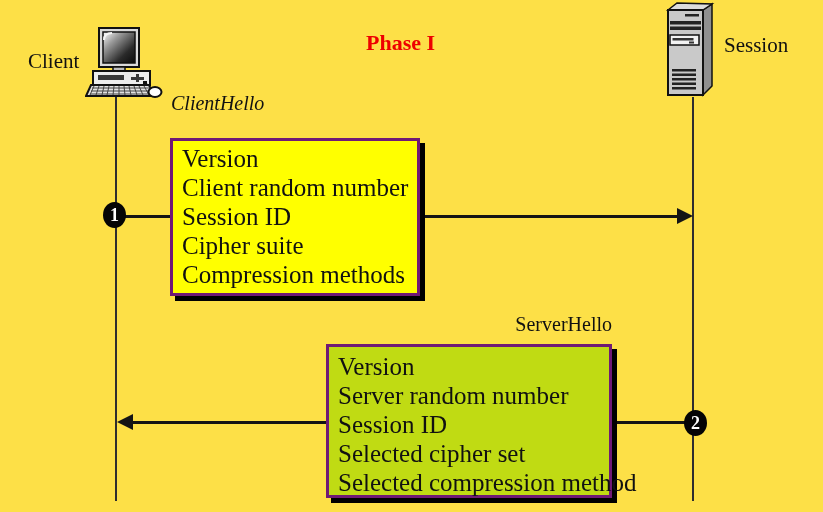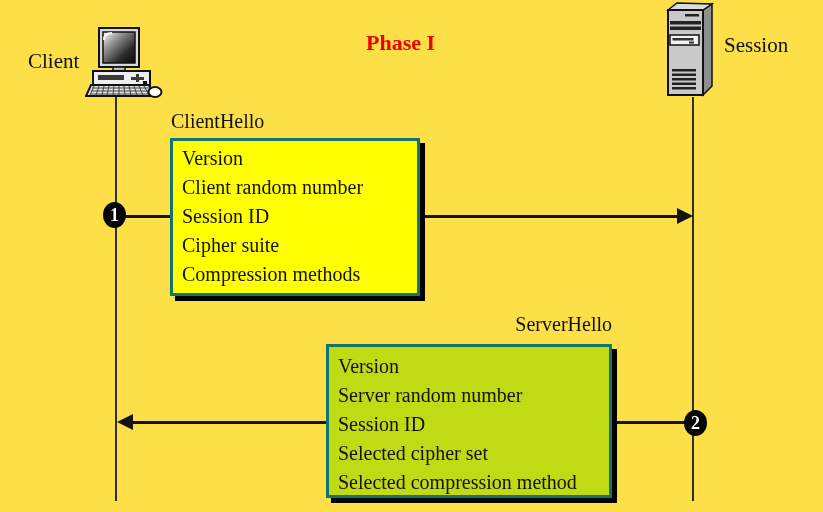--- a/index.html
+++ b/index.html
@@ -55,27 +55,27 @@
     background: #050505; color: #ffffff;
     border-radius: 50%;
     text-align: center; line-height: 26px;
     font-size: 18px; font-weight: bold;
     z-index: 4;
   }
   .step-1 { left: 103px; top: 202px; }
   .step-2 { left: 684px; top: 410px; }
 
   .msg-title { font-size: 20px; z-index: 3; }
-  .clienthello-title { left: 171px; top: 110px; }
+  .clienthello-title { left: 171px; top: 92px; font-style: italic; }
   .serverhello-title { left: 326px; top: 313px; width: 286px; text-align: right; }
 
   .msg-box {
-    border: 3px solid #0f766e;
+    border: 3px solid #701a75;
     box-shadow: 5px 5px 0 #000;
-    font-size: 20px; line-height: 29px;
+    font-size: 25px; line-height: 29px;
     z-index: 3;
   }
   .clienthello-box { left: 170px; top: 138px; width: 235px; height: 149px; padding: 3px 0 0 9px; }
   .serverhello-box { left: 326px; top: 344px; width: 271px; height: 143px; padding: 5px 0 0 9px; }
 
   .field { white-space: nowrap; }
 </style>
 </head>
 <body>
 

